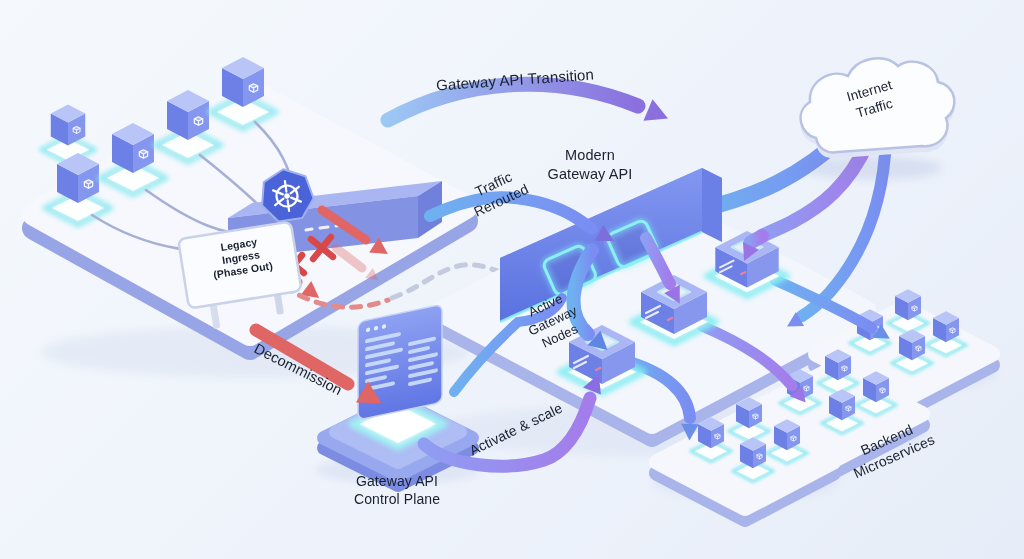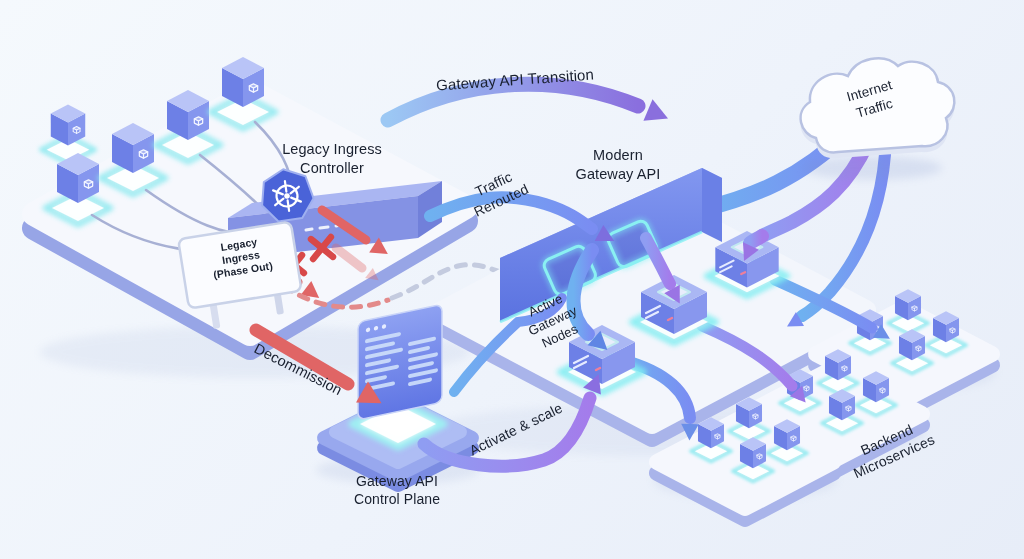--- a/index.html
+++ b/index.html
@@ -287,28 +287,26 @@
     <path d="M816,138 C800,134 794,112 810,102 C808,82 830,68 848,76 C856,58 884,52 898,66 C912,56 936,64 938,82 C956,86 960,108 946,118 C952,134 938,148 922,146 L838,152 C826,154 818,148 816,138 Z" fill="#fcfdff" stroke="#b8c2e2" stroke-width="2.5"></path>
   </g>
 
   <g>
     <path d="M388,120 C470,76 560,74 638,106" fill="none" stroke="url(#transGrad)" stroke-width="15" stroke-linecap="round"></path>
     <use href="#ah" transform="translate(648,110) rotate(23) scale(1.45)" fill="#8a6fdd"></use>
   </g>
 </svg>
 
 <div class="lbl" style="left:395px;top:70px;width:240px;font-size:15px;transform:rotate(-4deg);">Gateway API Transition</div>
-<div class="lbl" style="left:247px;top:140px;width:170px;font-size:14.5px;">Legacy Ingress
-Controller</div>
 <div class="lbl" style="left:186px;top:238px;width:110px;font-size:10.5px;font-weight:600;transform:rotate(-9deg);line-height:1.25;">Legacy
 Ingress
 (Phase Out)</div>
 <div class="lbl" style="left:445px;top:174px;width:105px;font-size:14px;transform:rotate(-25deg);">Traffic
 Rerouted</div>
-<div class="lbl" style="left:543px;top:146px;width:150px;font-size:14.5px;">Modern
+<div class="lbl" style="left:515px;top:146px;width:150px;font-size:14.5px;">Modern
 Gateway API</div>
 <div class="lbl" style="left:820px;top:82px;width:104px;font-size:13.5px;transform:rotate(-16deg);">Internet
 Traffic</div>
 <div class="lbl" style="left:223px;top:360px;width:150px;font-size:14.5px;transform:rotate(27deg);">Decommission</div>
 <div class="lbl" style="left:322px;top:472px;width:150px;font-size:14px;">Gateway API
 Control Plane</div>
 <div class="lbl" style="left:436px;top:420px;width:160px;font-size:14px;transform:rotate(-26deg);">Activate &amp; scale</div>
 <div class="lbl" style="left:497px;top:296px;width:112px;font-size:13px;transform:rotate(-25deg);line-height:1.3;">Active
 Gateway
 Nodes</div>

